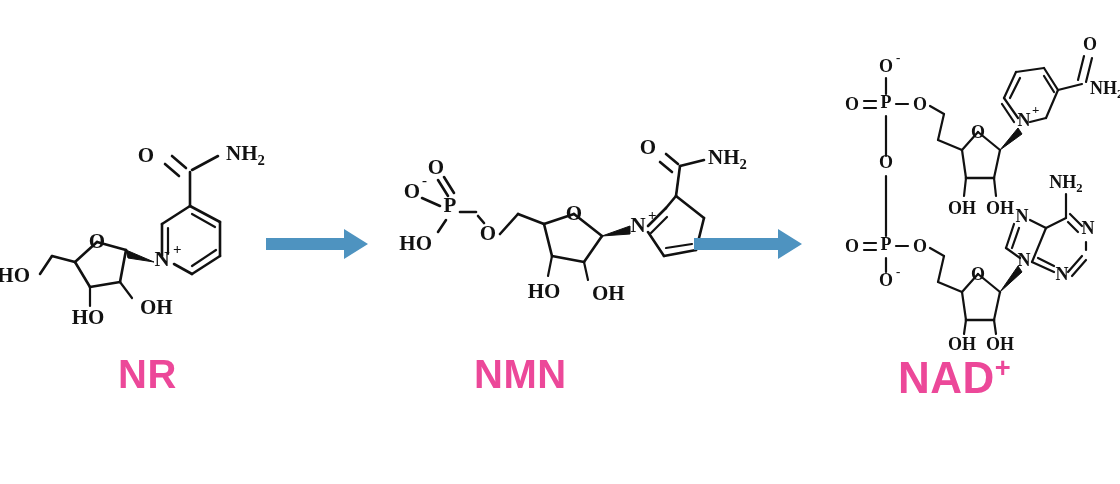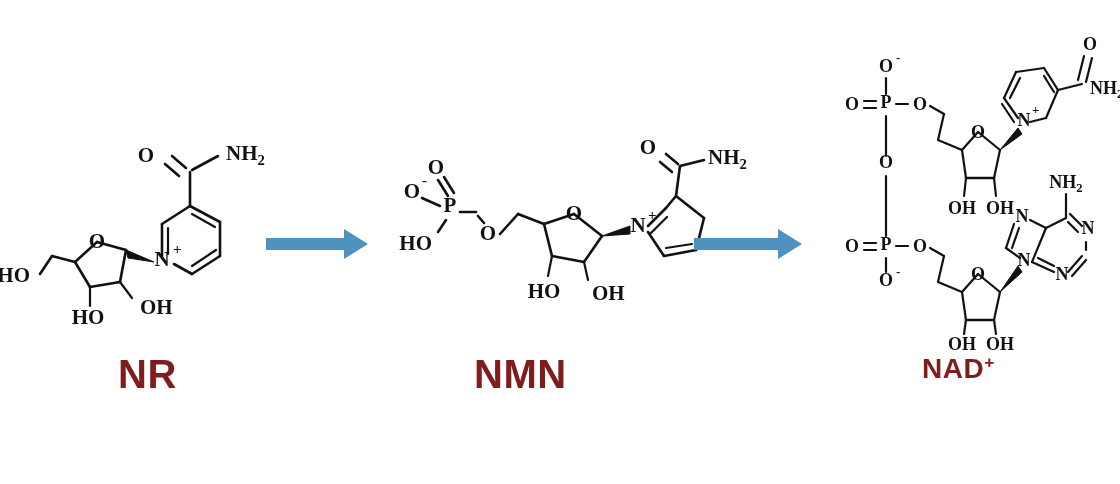--- a/index.html
+++ b/index.html
@@ -20,27 +20,27 @@
   .atom{font-family:"Liberation Serif", serif;font-weight:700;fill:#111;}
   .atom-lg{font-size:21px;}
   .atom-md{font-size:18px;}
   .atom-sm{font-size:15px;}
   .atom-xs{font-size:13px;}
   .sub{font-size:0.70em;}
   .label{
     position:absolute;
     font-family:"Liberation Sans", sans-serif;
     font-weight:700;
-    color:#7f1d1d;
+    color:#ec4899;
     letter-spacing:0.5px;
     white-space:nowrap;
   }
   .label-nr{font-size:40px;left:118px;top:352px;}
   .label-nmn{font-size:40px;left:474px;top:352px;}
-  .label-nad{font-size:28px;left:922px;top:352px;text-align:right;}
+  .label-nad{font-size:44px;left:898px;top:352px;text-align:right;}
   .label sup{font-size:0.62em;vertical-align:super;font-weight:700;}
   .arrow{position:absolute;}
 </style>
 </head>
 <body>
 
 <div class="canvas">
 
   <div class="node" style="left:50px;top:110px;">
     <svg width="250" height="210" viewBox="0 0 250 210">

